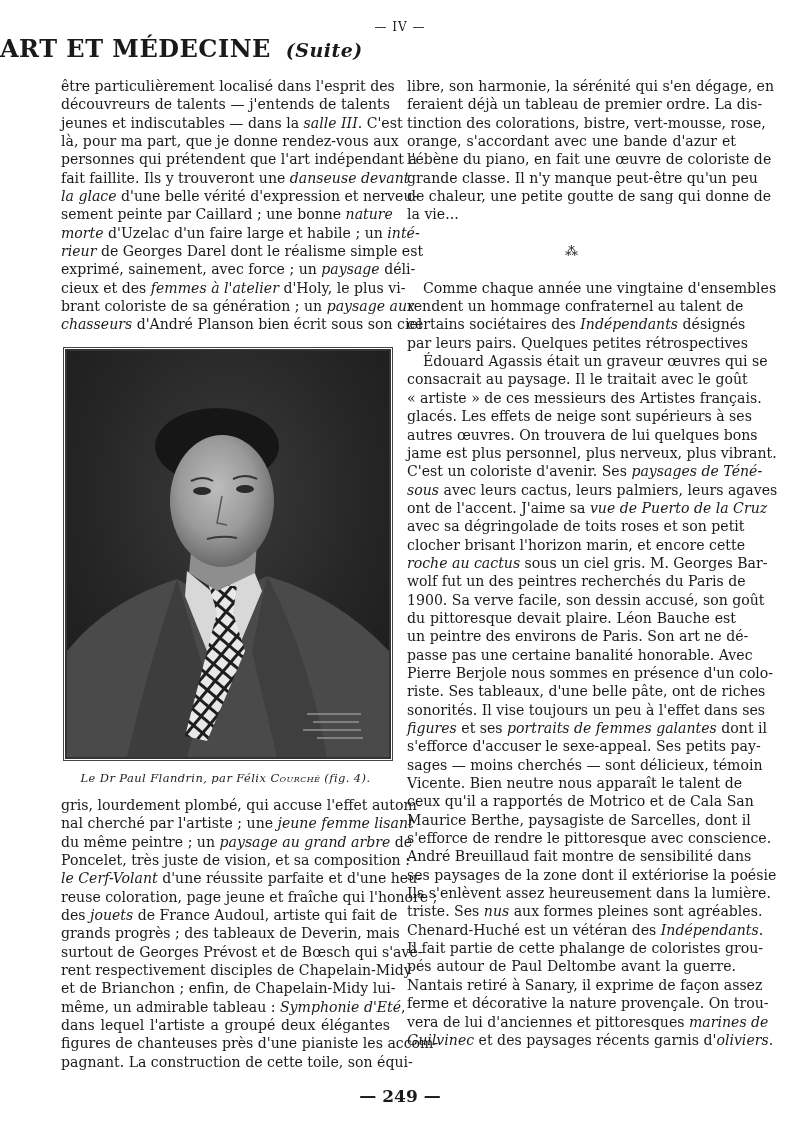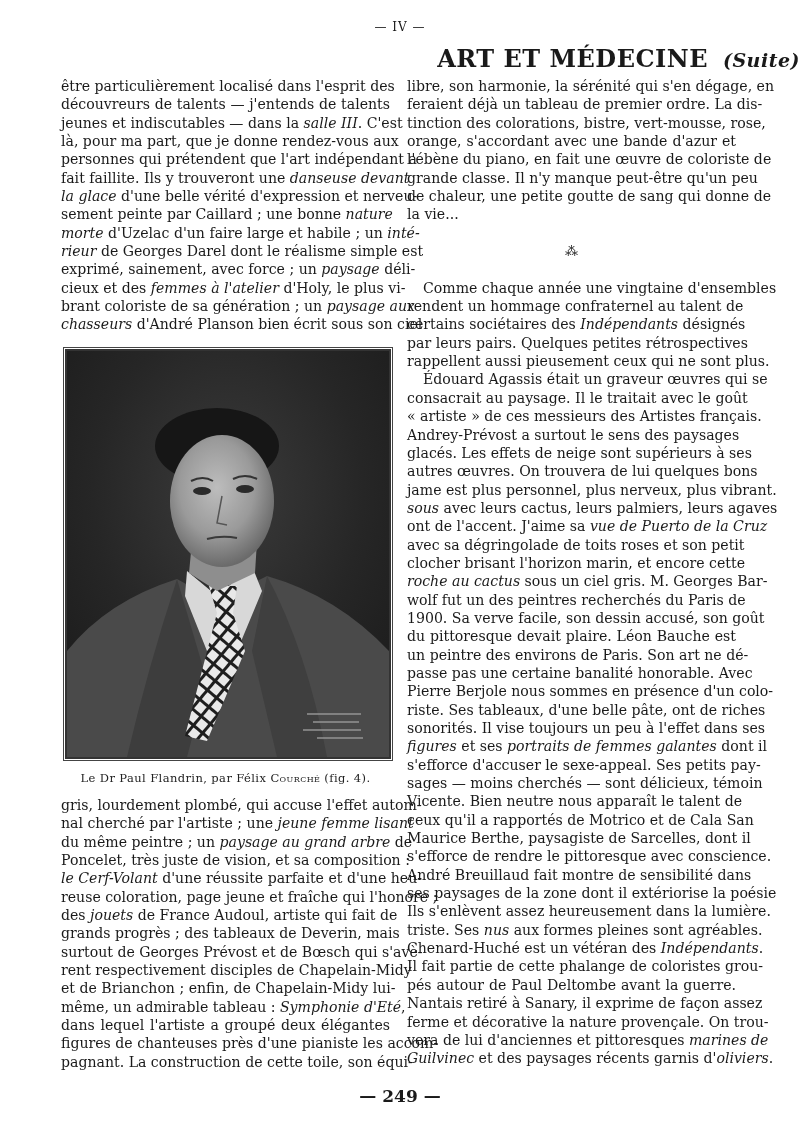--- a/index.html
+++ b/index.html
@@ -1,36 +1,36 @@
 <!DOCTYPE html>
 <html><head>
 <meta charset="utf-8">
 <style>
   html, body { margin:0; padding:0; background:#ffffff; }
   body { width:800px; height:1146px; position:relative; overflow:hidden;
          font-family:"DejaVu Serif", serif; color:#1a1a1a; }
   .header-num { position:absolute; top:20px; left:0; width:800px; text-align:center;
          font-size:12px; letter-spacing:1px; }
-  .title { position:absolute; top:44px; left:0; width:800px; text-align:right;
+  .title { position:absolute; top:34px; left:0; width:800px; text-align:left;
          font-size:24px; font-weight:bold; letter-spacing:0.5px; }
   .title .suite { font-style:italic; font-size:19px; font-weight:bold; margin-left:6px; }
   .col { position:absolute; width:329px; font-size:14.1px; line-height:18.35px; }
   .col .line { display:block; white-space:nowrap; text-align:justify; text-align-last:justify; height:18.35px; overflow:visible; }
   .col .line.last { text-align-last:left; }
   .col .line.indent { padding-left:16px; }
   .col .line.center { text-align:center; text-align-last:center; }
   .col i { font-style:italic;margin-top:18px; }
   #left-top { left:61px; top:77px; }
   #left-bottom { left:61px; top:796px; }
   #right { left:407px; top:77px; }
   .portrait { position:absolute; left:65px; top:349px; width:322px; height:406px;
          border:2px solid #333; box-shadow:0 0 0 1px #fff, 0 0 0 2px #444; overflow:hidden;
          background: radial-gradient(ellipse at 50% 30%, #3a3a3a 0%, #222 55%, #1a1a1a 100%); }
   .caption { position:absolute; left:61px; top:771px; width:329px; text-align:center;
-         font-size:11.5px; letter-spacing:0.4px; color:#222; }
+         font-size:11.5px; letter-spacing:0.4px; color:#222;font-style:italic; }
   .caption .sc { font-variant:small-caps; }
   .stars { font-size:13px; line-height:10px; }
   .pagenum { position:absolute; top:1086px; left:0; width:800px; text-align:center;
          font-size:17px; font-weight:bold; }
 </style>
 </head>
 <body>
 
 <div class="header-num">— IV —</div>
 <div class="title">
@@ -141,30 +141,29 @@
       <span class="line last">la vie...</span>
     </div>
   <div class="line center" style="height:55px;line-height:55px;">
     <span class="stars">⁂</span>
   </div>
   <div>
       <span class="line indent">Comme chaque année une vingtaine d'ensembles</span>
       <span class="line">rendent un hommage confraternel au talent de</span>
       <span class="line">certains sociétaires des <i>Indépendants</i> désignés</span>
       <span class="line">par leurs pairs. Quelques petites rétrospectives</span>
-      <span class="line last">rappellent aussi pieusement ceux qui ne sont plus.</span>
     </div>
   <div>
       <span class="line indent">Édouard Agassis était un graveur œuvres qui se</span>
       <span class="line">consacrait au paysage. Il le traitait avec le goût</span>
       <span class="line">« artiste » de ces messieurs des Artistes français.</span>
-      <span class="line">Andrey-Prévost a surtout le sens des paysages</span>
       <span class="line">glacés. Les effets de neige sont supérieurs à ses</span>
       <span class="line">autres œuvres. On trouvera de lui quelques bons</span>
       <span class="line">jame est plus personnel, plus nerveux, plus vibrant.</span>
+      <span class="line">C'est un coloriste d'avenir. Ses <i>paysages de Téné-</i></span>
       <span class="line"><i>sous</i> avec leurs cactus, leurs palmiers, leurs agaves</span>
       <span class="line">ont de l'accent. J'aime sa <i>vue de Puerto de la Cruz</i></span>
       <span class="line">avec sa dégringolade de toits roses et son petit</span>
       <span class="line">clocher brisant l'horizon marin, et encore cette</span>
       <span class="line"><i>roche au cactus</i> sous un ciel gris. M. Georges Bar-</span>
       <span class="line">wolf fut un des peintres recherchés du Paris de</span>
       <span class="line">1900. Sa verve facile, son dessin accusé, son goût</span>
       <span class="line">du pittoresque devait plaire. Léon Bauche est</span>
       <span class="line">un peintre des environs de Paris. Son art ne dé-</span>
       <span class="line">passe pas une certaine banalité honorable. Avec</span>

